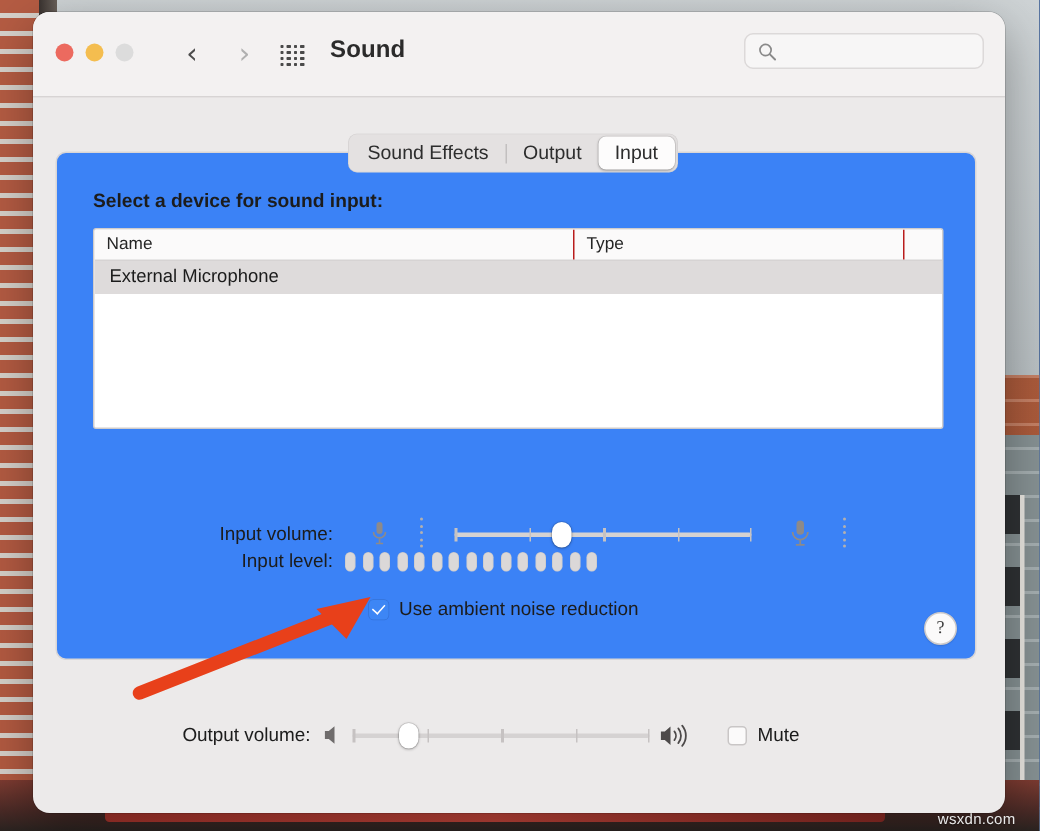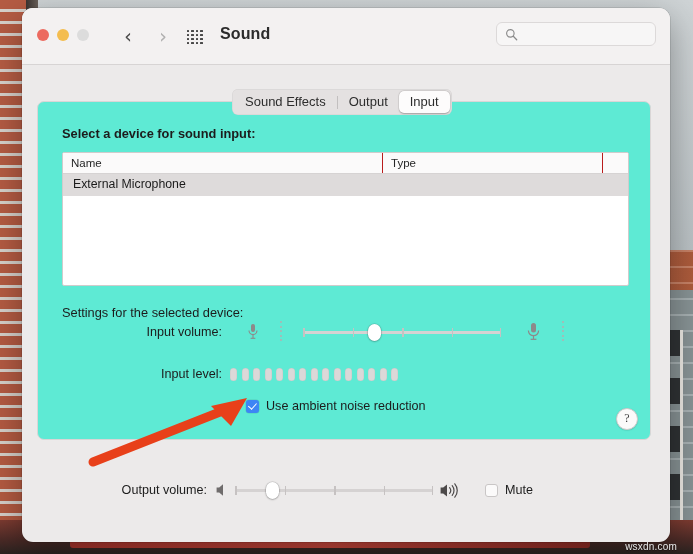--- a/index.html
+++ b/index.html
@@ -224,21 +224,21 @@
     background: #c2bfbf;
   }
 
   
   #panel {
     position: absolute;
     left: 15px;
     top: 93px;
     width: 614px;
     height: 339px;
-    background: #5eead4;
+    background: #3b82f6;
     border: 1px solid #d9d6d6;
     border-radius: 7px;
     box-sizing: border-box;
   }
 
   .section-label {
     position: absolute;
     font-size: 12.8px;
     color: #1c1c1c;
   }
@@ -300,21 +300,21 @@
     position: absolute;
     display: flex;
     align-items: center;
   }
   .field-label {
     font-size: 12.6px;
     color: #1c1c1c;
     text-align: right;
   }
 
-  #row-input-volume { left: 24px; top: 219px; width: 570px; gap: 17px; }
+  #row-input-volume { left: 24px; top: 243px; width: 570px; gap: 17px; }
   #row-input-level  { left: 24px; top: 265px; width: 570px; }
   #row-noise        { left: 24px; top: 297px; width: 570px; }
 
   .lbl-w { width: 160px; }
 
   .slider-track-wrap {
     position: relative;
     width: 198px;
     height: 18px;
     display: flex;
@@ -505,21 +505,20 @@
       <div id="table-head">
         <div class="th col-name">Name</div>
         <div class="th col-type">Type</div>
         <div class="th col-extra"></div>
       </div>
       <div class="trow">
         <div class="td col-name">External Microphone</div>
       </div>
     </div>
 
-    <div id="label-settings" class="section-label">Settings for the selected device:</div>
 
     <div id="row-input-volume" class="field-row">
       <div class="field-label lbl-w">Input volume:</div>
 
       <svg class="mic-icon-small" viewBox="0 0 12 17">
         <rect x="4" y="1" width="4" height="8" rx="2" fill="#8d8a8a"></rect>
         <path d="M2 7.6a4 4 0 0 0 8 0" fill="none" stroke="#8d8a8a" stroke-width="1.1"></path>
         <line x1="6" y1="12" x2="6" y2="15" stroke="#8d8a8a" stroke-width="1.1"></line>
         <line x1="3.6" y1="15.3" x2="8.4" y2="15.3" stroke="#8d8a8a" stroke-width="1.1"></line>
       </svg>

